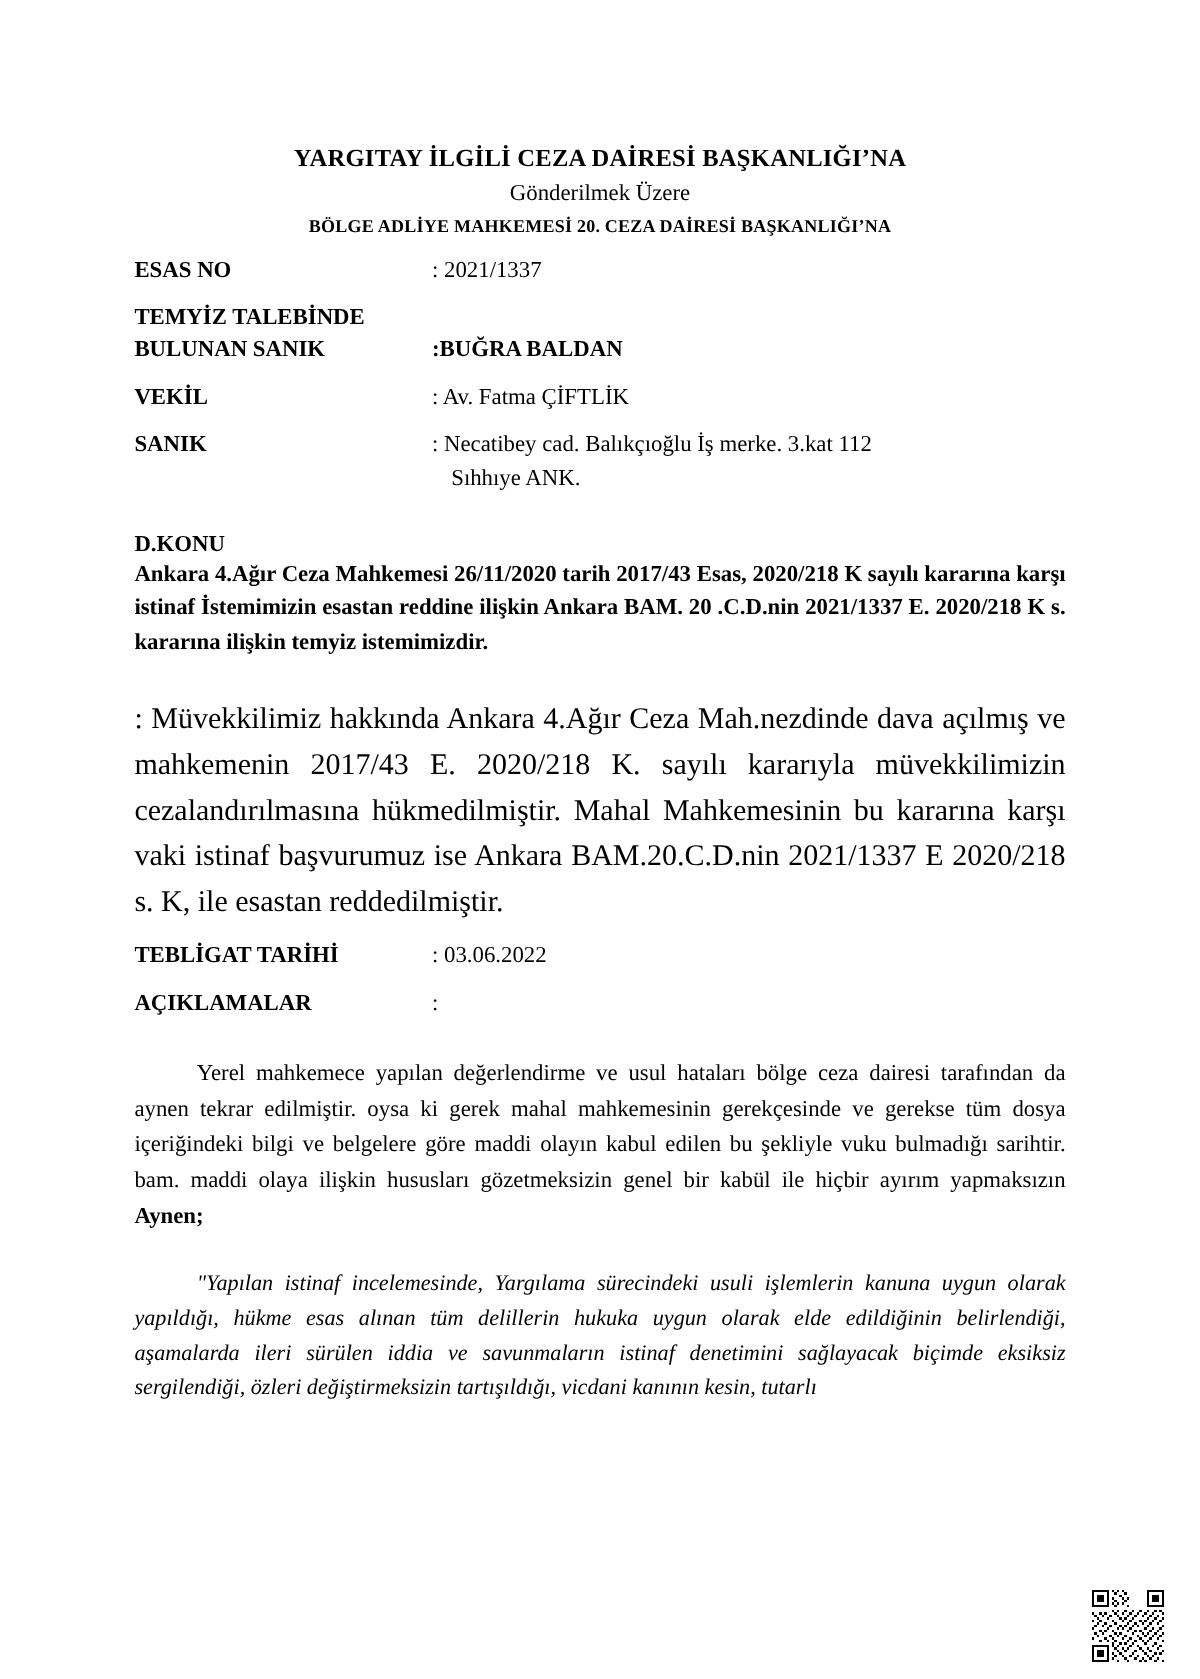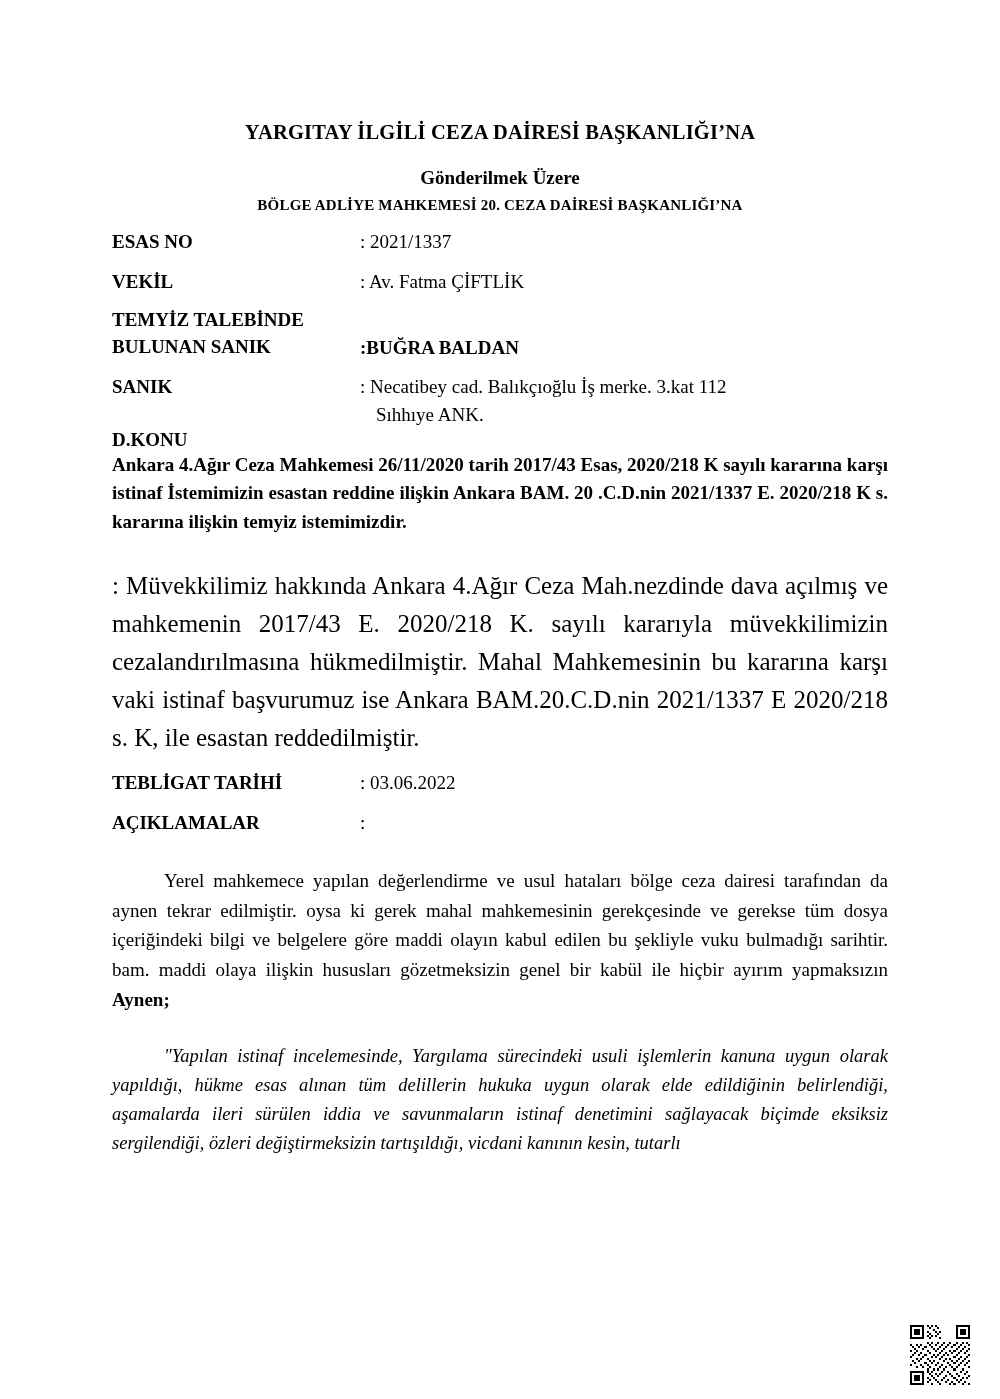--- a/index.html
+++ b/index.html
@@ -28,22 +28,22 @@
     text-align: center;
     line-height: 1.42;
   }
   .heading .line1 {
     font-weight: bold;
     font-size: 20.5px;
     letter-spacing: 0.2px;
   }
   .heading .line2 {
     font-size: 19px;
-    font-weight: bold;
-    margin-top: 18px;
+    font-weight: normal;
+    margin-top: 2px;
   }
   .heading .line3 {
     font-weight: bold;
     font-size: 15px;
     margin-top: 3px;
     letter-spacing: 0.2px;
   }
 
   
   .field-row {
@@ -68,20 +68,21 @@
   }
 
   .two-line-label {
     line-height: 1.42;
   }
 
   
   .section-label {
     font-weight: bold;
     font-size: 19px;
+    margin-top: 30px;
   }
   .justified {
     text-align: justify;
     font-size: 19px;
     line-height: 1.52;
     margin-top: 0;
     font-weight: bold;
   }
 
   
@@ -142,30 +143,30 @@
     <div class="line3">BÖLGE ADLİYE MAHKEMESİ 20. CEZA DAİRESİ BAŞKANLIĞI’NA</div>
   </div>
 
   <div class="field-row">
     <div class="field-label">ESAS NO</div>
     <div class="field-value">: 2021/1337</div>
   </div>
 
 
   <div class="field-row">
-    <div class="field-label">VEKİL</div>
-    <div class="field-value">:  Av. Fatma ÇİFTLİK</div>
-  </div>
-
-  <div class="field-row">
     <div class="field-label two-line-label">
       <div>TEMYİZ TALEBİNDE</div>
       <div>BULUNAN SANIK</div>
     </div>
     <div class="field-value bold" style="align-self:flex-end;">:BUĞRA BALDAN</div>
+  </div>
+
+  <div class="field-row">
+    <div class="field-label">VEKİL</div>
+    <div class="field-value">:  Av. Fatma ÇİFTLİK</div>
   </div>
 
   <div class="field-row">
     <div class="field-label">SANIK</div>
     <div class="field-value">
       <div>:  Necatibey cad. Balıkçıoğlu İş merke. 3.kat 112</div>
       <div style="padding-left:16px;">Sıhhıye ANK.</div>
     </div>
   </div>
 

